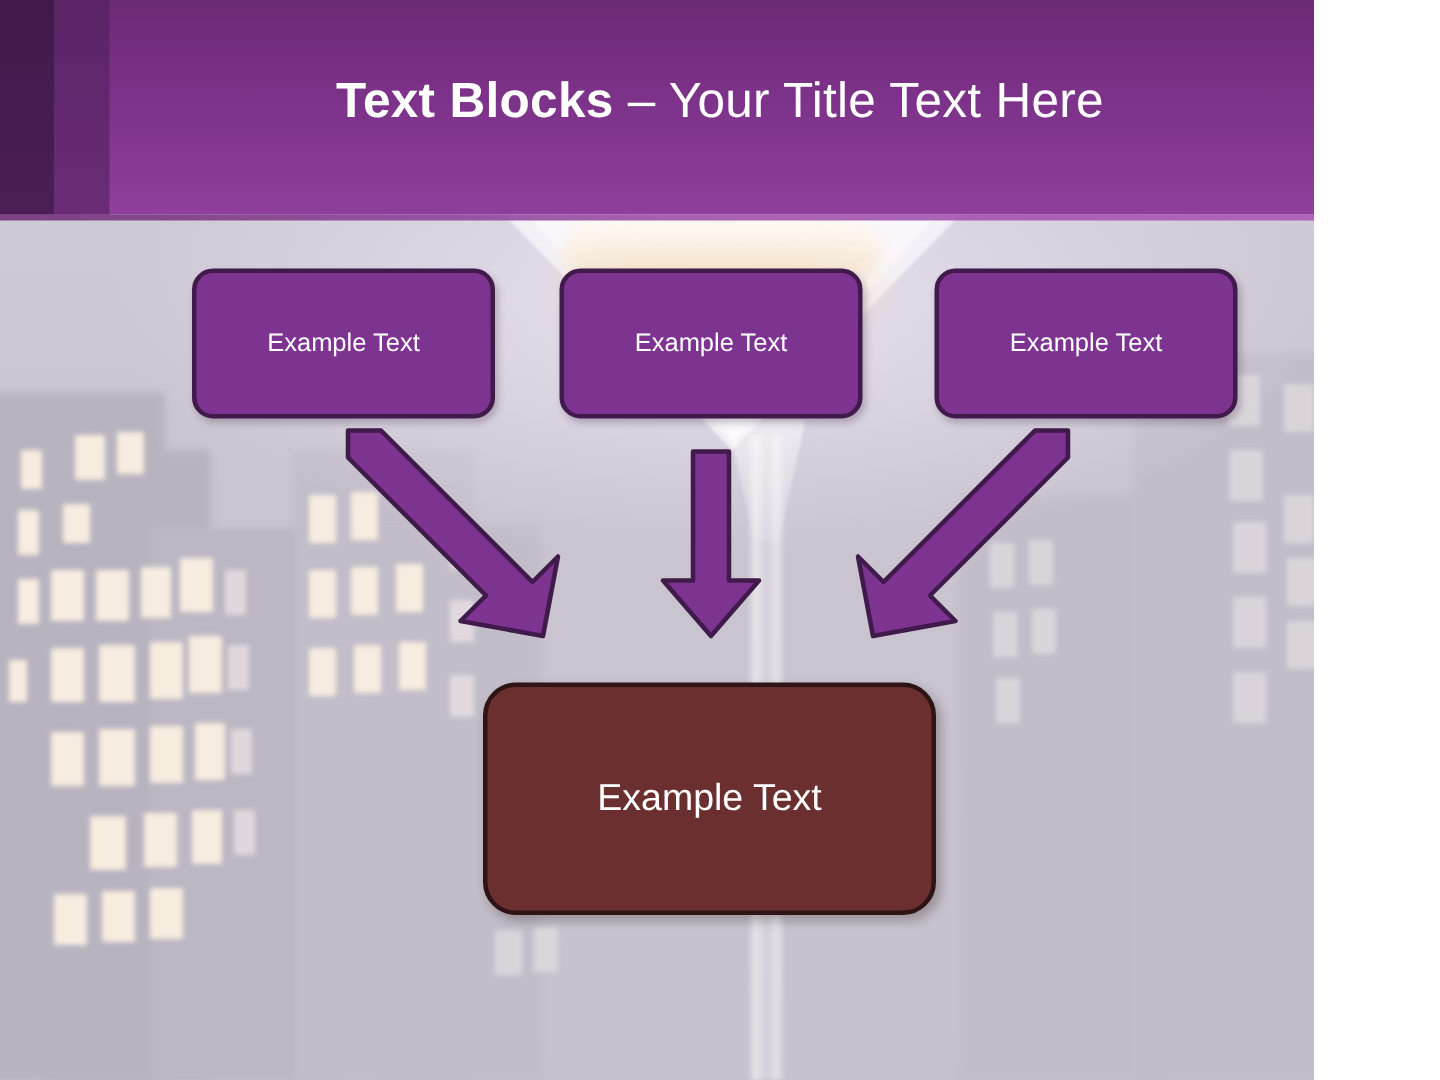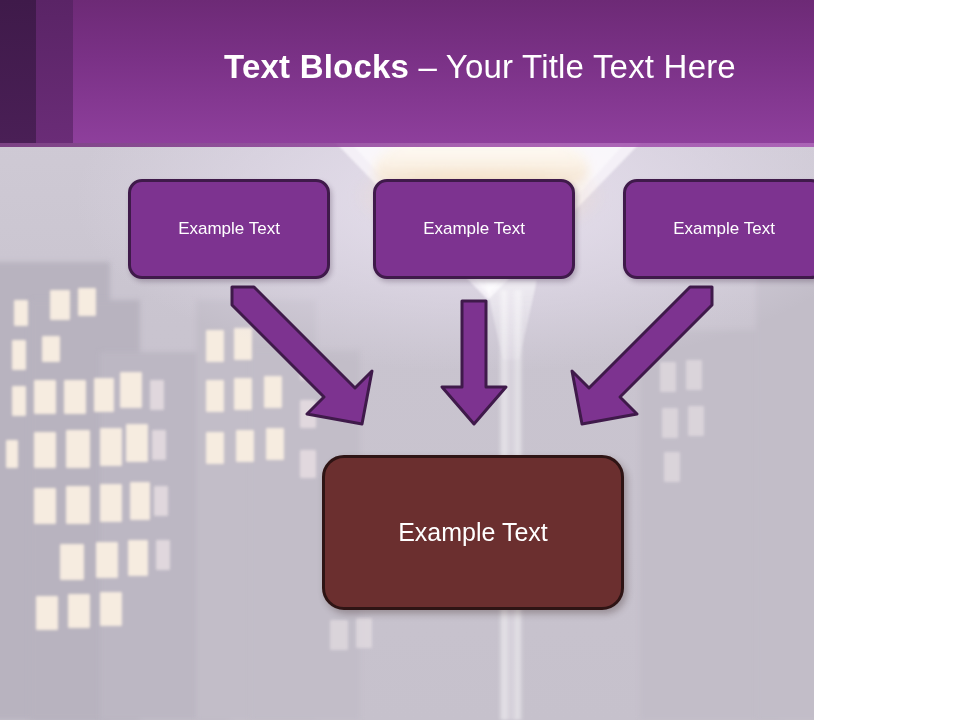--- a/index.html
+++ b/index.html
@@ -5,21 +5,21 @@
   html, body {
     margin: 0;
     padding: 0;
     background: #ffffff;
   }
   body {
     font-family: "Liberation Sans", sans-serif;
   }
   #slide {
     position: relative;
-    width: 814px;
+    width: 876px;
     height: 720px;
     overflow: hidden;
     background: #c9c5ce;
   }
 
   
   .bg-layer {
     position: absolute;
     inset: 0;
     overflow: hidden;

